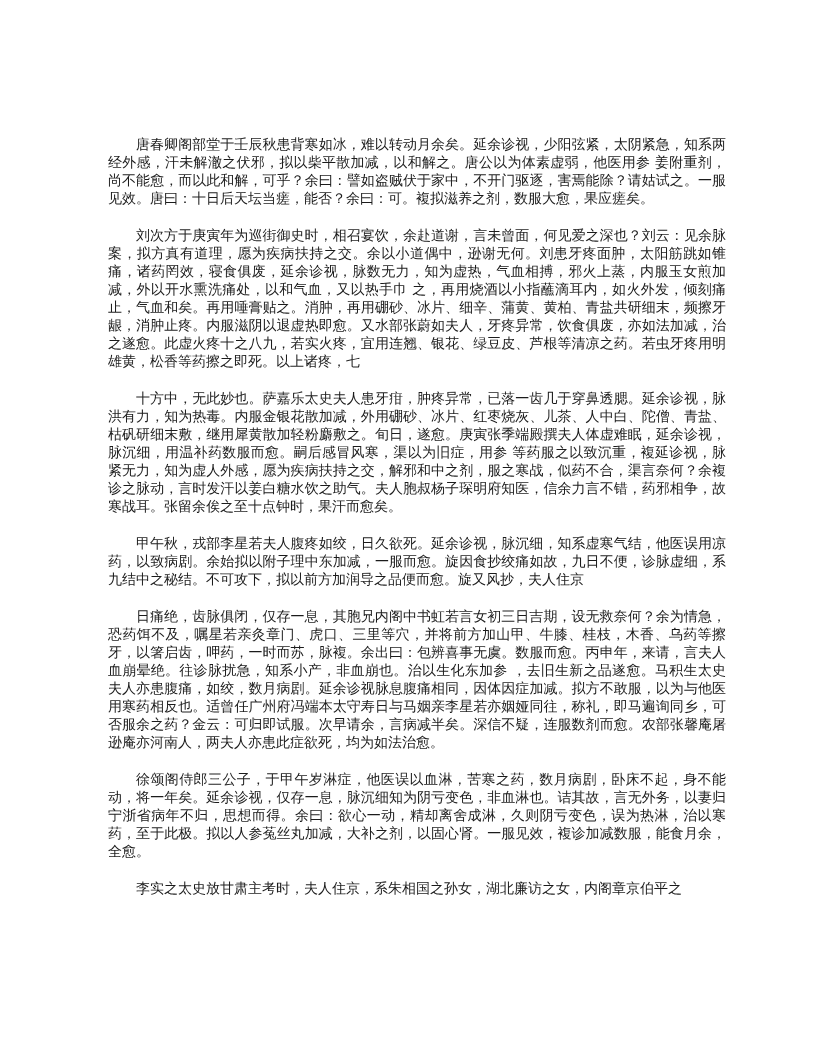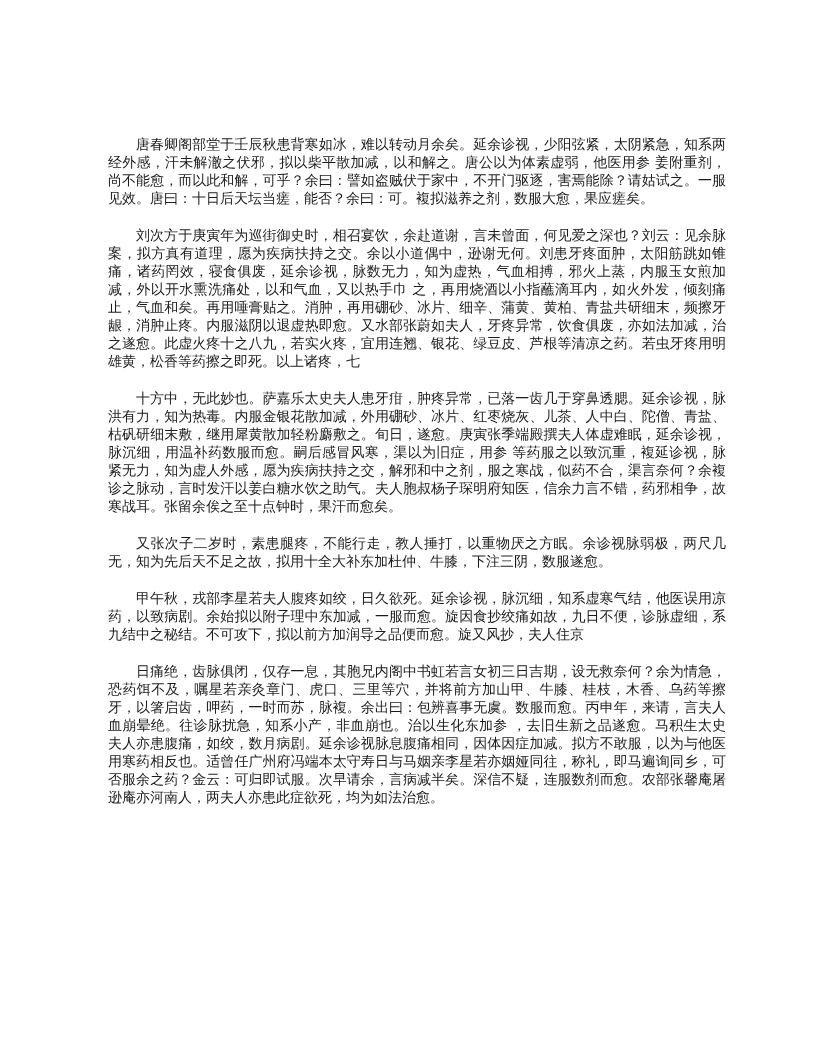--- a/index.html
+++ b/index.html
@@ -34,16 +34,17 @@
     font-family: "DejaVu Serif", "Liberation Serif", serif;
   }
 </style>
 </head>
 <body>
 
 <div class="page">
   <p class="para">唐春卿阁部堂于壬辰秋患背寒如冰，难以转动月余矣。延余诊视，少阳弦紧，太阴紧急，知系两经外感，汗未解澈之伏邪，拟以柴平散加减，以和解之。唐公以为体素虚弱，他医用参 姜附重剂，尚不能愈，而以此和解，可乎？余曰：譬如盗贼伏于家中，不开门驱逐，害焉能除？请姑试之。一服见效。唐曰：十日后天坛当瘥，能否？余曰：可。複拟滋养之剂，数服大愈，果应瘥矣。</p>
   <p class="para">刘次方于庚寅年为巡街御史时，相召宴饮，余赴道谢，言未曾面，何见爱之深也？刘云：见余脉案，拟方真有道理，愿为疾病扶持之交。余以小道偶中，逊谢无何。刘患牙疼面肿，太阳筋跳如锥痛，诸药罔效，寝食俱废，延余诊视，脉数无力，知为虚热，气血相搏，邪火上蒸，内服玉女煎加减，外以开水熏洗痛处，以和气血，又以热手巾 之，再用烧酒以小指蘸滴耳内，如火外发，倾刻痛止，气血和矣。再用唾膏贴之。消肿，再用硼砂、冰片、细辛、蒲黄、黄柏、青盐共研细末，频擦牙龈，消肿止疼。内服滋阴以退虚热即愈。又水部张蔚如夫人，牙疼异常，饮食俱废，亦如法加减，治之遂愈。此虚火疼十之八九，若实火疼，宜用连翘、银花、绿豆皮、芦根等清凉之药。若虫牙疼用明雄黄，松香等药擦之即死。以上诸疼，七</p>
   <p class="para">十方中，无此妙也。萨嘉乐太史夫人患牙疳，肿疼异常，已落一齿几于穿鼻透腮。延余诊视，脉洪有力，知为热毒。内服金银花散加减，外用硼砂、冰片、红枣烧灰、儿茶、人中白、陀僧、青盐、枯矾研细末敷，继用犀黄散加轻粉麝敷之。旬日，遂愈。庚寅张季端殿撰夫人体虚难眠，延余诊视，脉沉细，用温补药数服而愈。嗣后感冒风寒，渠以为旧症，用参 等药服之以致沉重，複延诊视，脉紧无力，知为虚人外感，愿为疾病扶持之交，解邪和中之剂，服之寒战，似药不合，渠言奈何？余複诊之脉动，言时发汗以姜白糖水饮之助气。夫人胞叔杨子琛明府知医，信余力言不错，药邪相争，故寒战耳。张留余俟之至十点钟时，果汗而愈矣。</p>
-  <p class="para">又张次子二岁时，素患腿疼，不能行走，教人捶打，以重物厌之方眠。余诊视脉弱极，两尺几无，知为先后天不足之故，拟用十全大补东加杜仲、牛膝，下注三阴，数服遂愈。</p>
   <p class="para">甲午秋，戎部李星若夫人腹疼如绞，日久欲死。延余诊视，脉沉细，知系虚寒气结，他医误用凉药，以致病剧。余始拟以附子理中东加减，一服而愈。旋因食抄绞痛如故，九日不便，诊脉虚细，系九结中之秘结。不可攻下，拟以前方加润导之品便而愈。旋又风抄，夫人住京</p>
   <p class="para">日痛绝，齿脉俱闭，仅存一息，其胞兄内阁中书虹若言女初三日吉期，设无救奈何？余为情急，恐药饵不及，嘱星若亲灸章门、虎口、三里等穴，并将前方加山甲、牛膝、桂枝，木香、乌药等擦牙，以箸启齿，呷药，一时而苏，脉複。余出曰：包辨喜事无虞。数服而愈。丙申年，来请，言夫人血崩晕绝。往诊脉扰急，知系小产，非血崩也。治以生化东加参 ，去旧生新之品遂愈。马积生太史夫人亦患腹痛，如绞，数月病剧。延余诊视脉息腹痛相同，因体因症加减。拟方不敢服，以为与他医用寒药相反也。适曾任广州府冯端本太守寿日与马姻亲李星若亦姻娅同往，称礼，即马遍询同乡，可否服余之药？金云：可归即试服。次早请余，言病减半矣。深信不疑，连服数剂而愈。农部张馨庵屠逊庵亦河南人，两夫人亦患此症欲死，均为如法治愈。</p>
+  <p class="para">徐颂阁侍郎三公子，于甲午岁淋症，他医误以血淋，苦寒之药，数月病剧，卧床不起，身不能动，将一年矣。延余诊视，仅存一息，脉沉细知为阴亏变色，非血淋也。诘其故，言无外务，以妻归宁浙省病年不归，思想而得。余曰：欲心一动，精却离舍成淋，久则阴亏变色，误为热淋，治以寒药，至于此极。拟以人参菟丝丸加减，大补之剂，以固心肾。一服见效，複诊加减数服，能食月余，全愈。</p>
+  <p class="para">李实之太史放甘肃主考时，夫人住京，系朱相国之孙女，湖北廉访之女，内阁章京伯平之</p>
 </div>
 
 </body></html>

